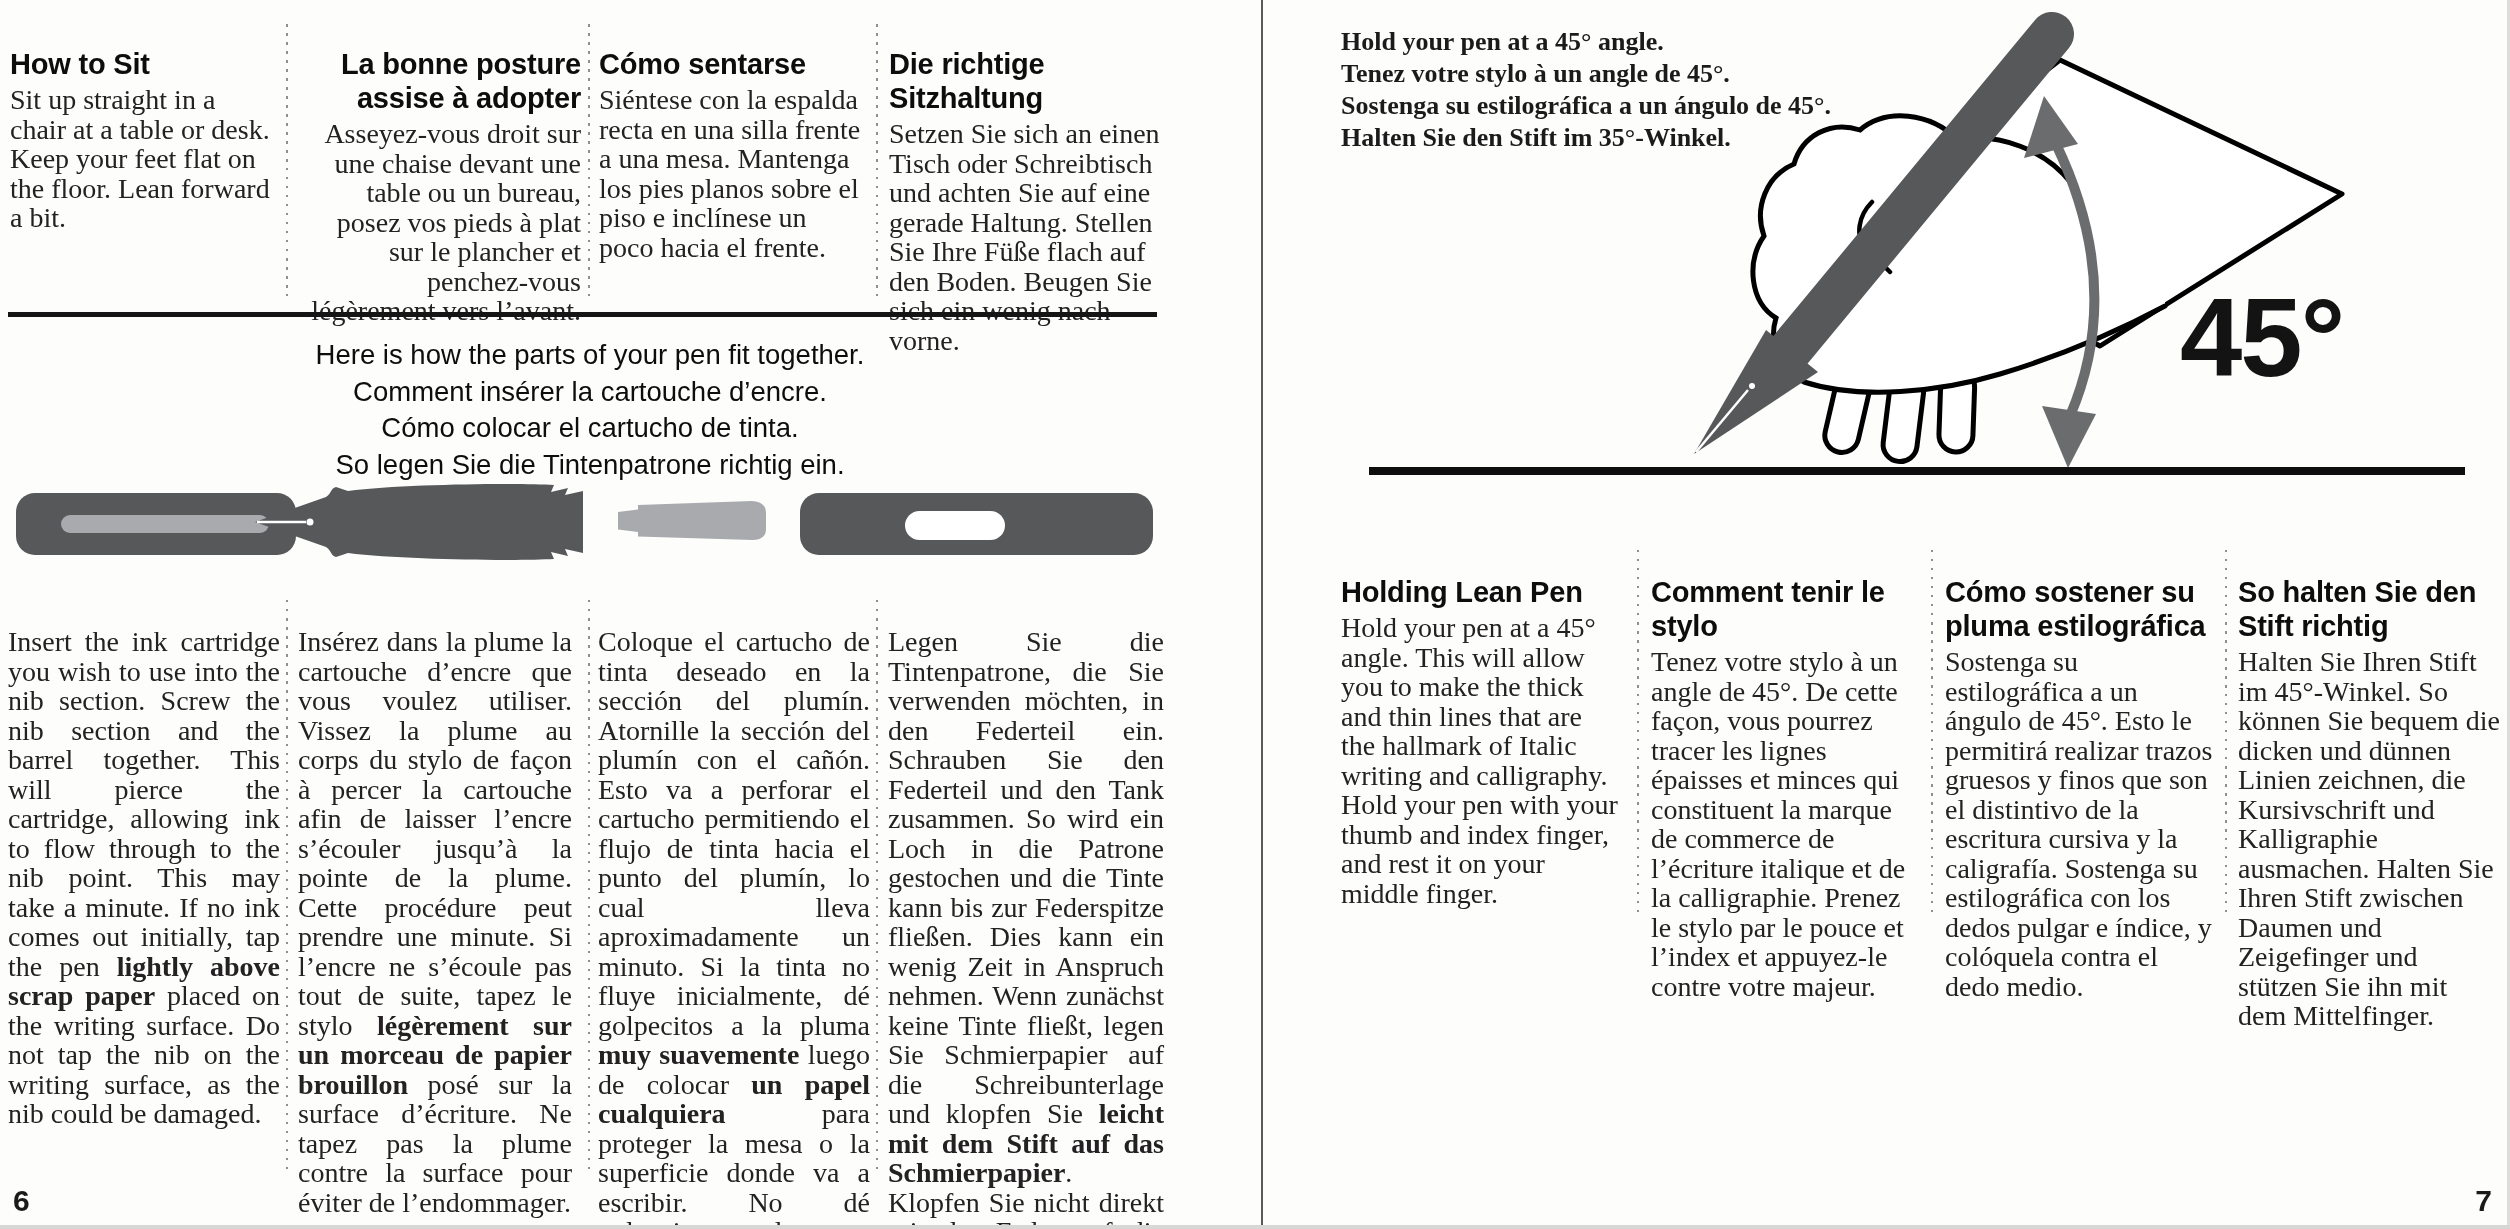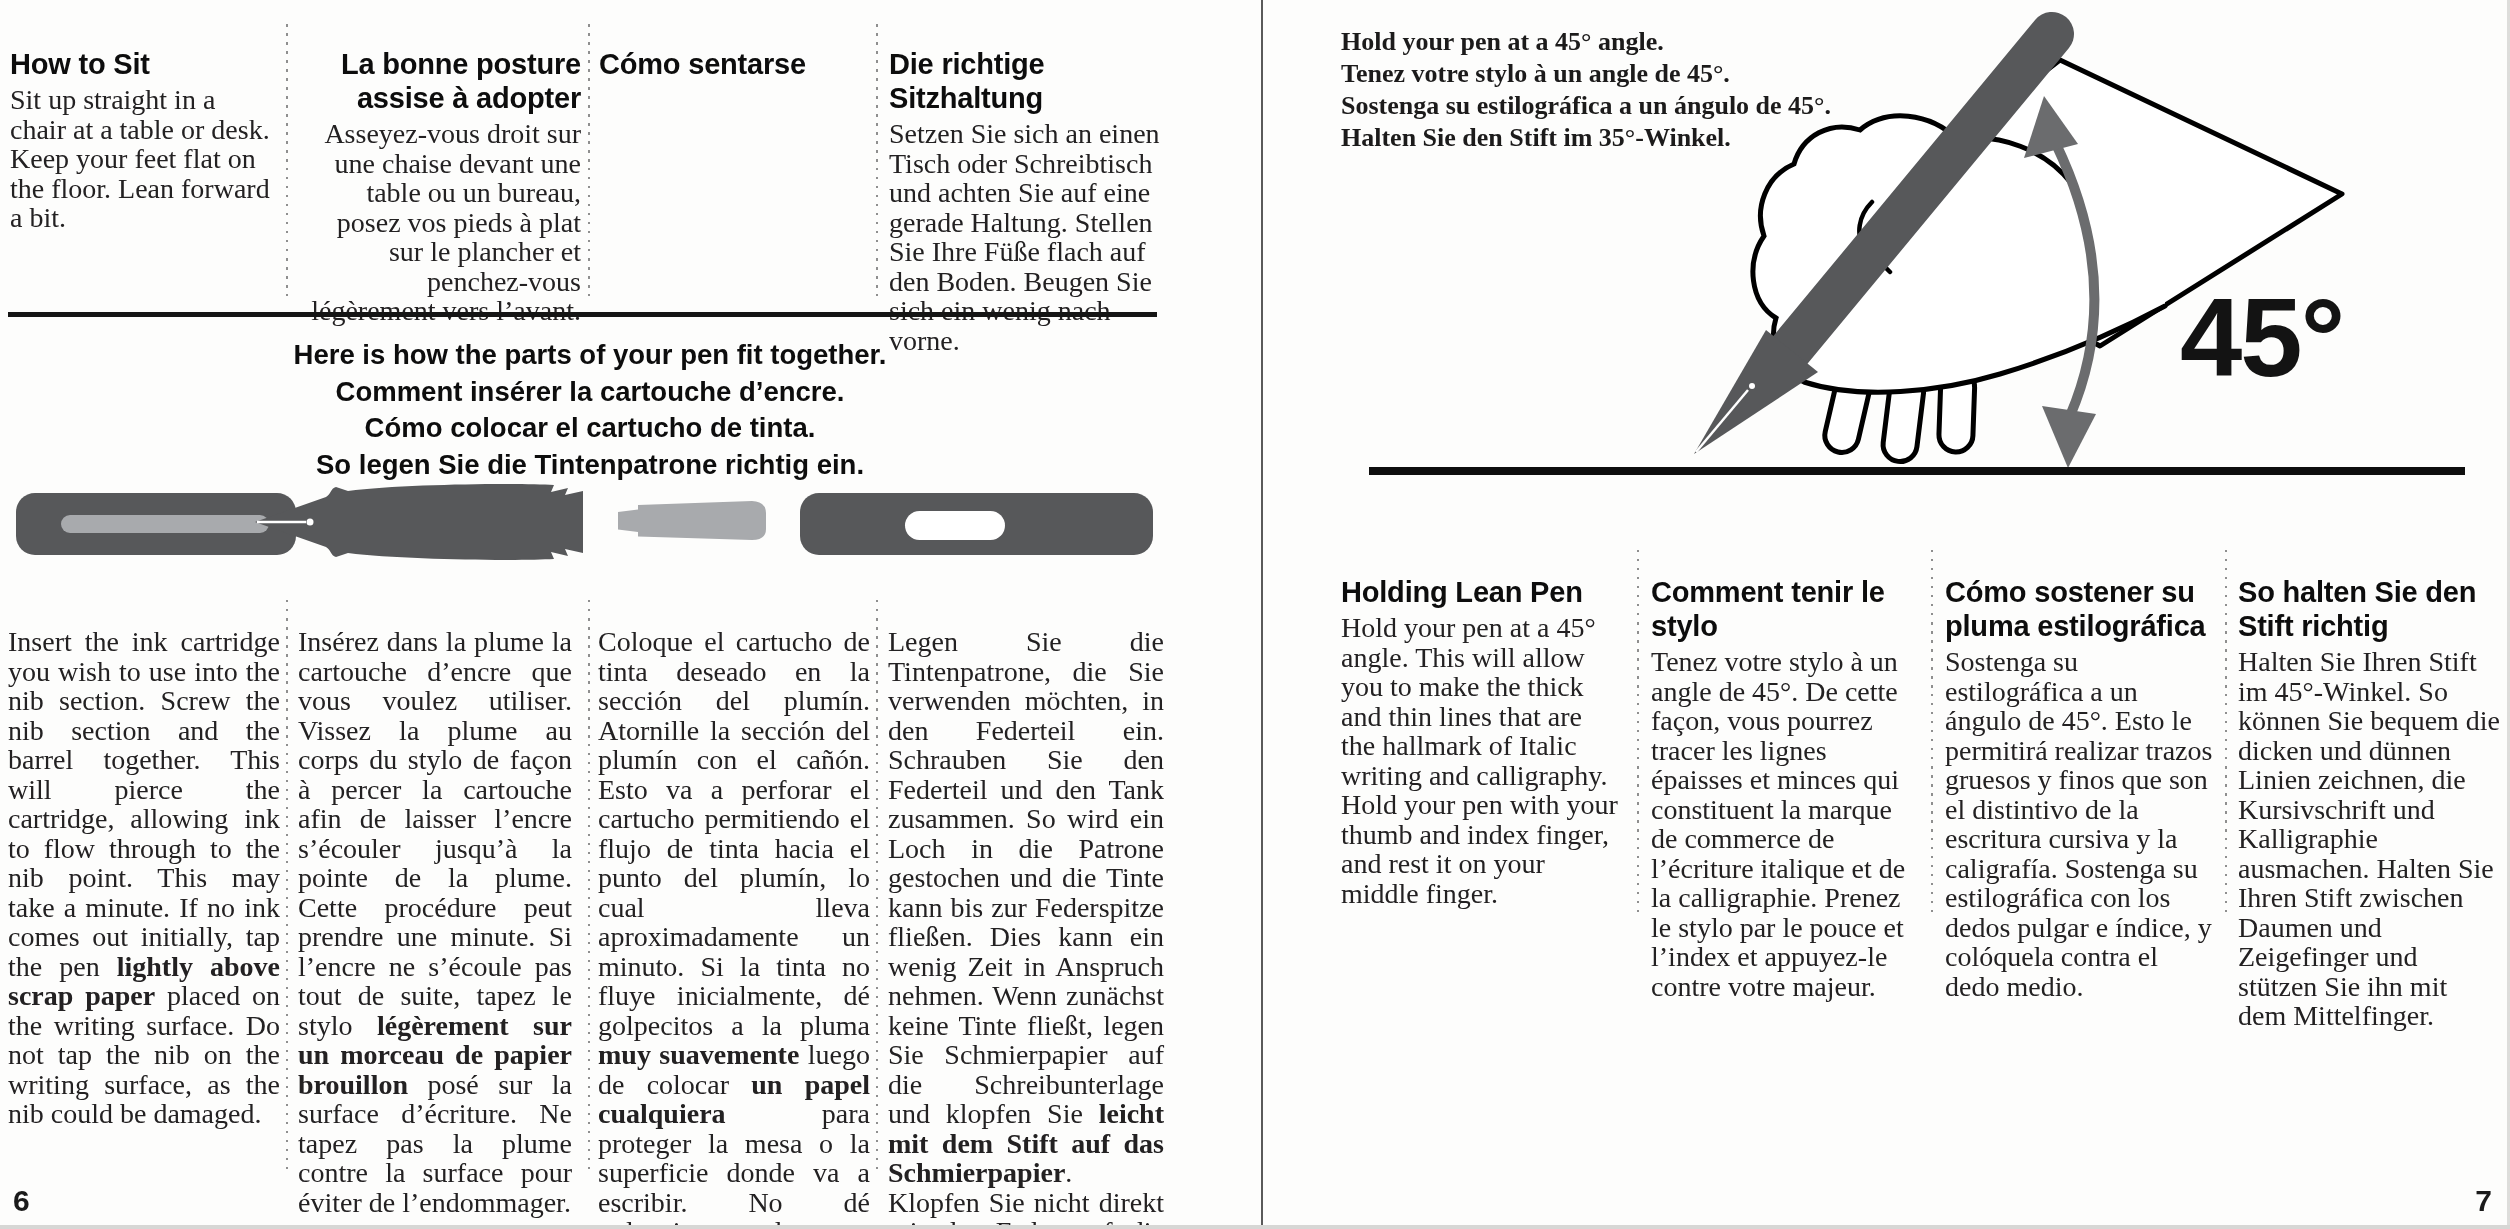--- a/index.html
+++ b/index.html
@@ -12,21 +12,21 @@
   
   .b{font-size:28px;line-height:29.5px;margin:0;}
   .b b{font-weight:700;}
   .just{text-align:justify;}
   .col{position:absolute;margin-top:29px;}
   
   .vdots{position:absolute;width:2px;
          background:repeating-linear-gradient(to bottom,#8f8f8f 0 2.5px,transparent 2.5px 9px);}
   .rule{position:absolute;background:#151515;}
   .center-head{position:absolute;text-align:center;font-family:"Liberation Sans",sans-serif;
-               font-weight:700;color:#0d0d0d;font-size:27.5px;line-height:36.5px;}
+               font-weight:400;color:#0d0d0d;font-size:27.5px;line-height:36.5px;}
   .intro{position:absolute;font-family:"Liberation Serif",serif;font-weight:700;
          font-size:26px;line-height:32px;color:#1c1b1b;}
   .pagenum{position:absolute;font-family:"Liberation Sans",sans-serif;font-weight:600;
            font-size:30px;color:#1a1a1a;}
   .spine{position:absolute;top:0;bottom:0;width:2px;background:#5a5a5a;}
   .edge-b{position:absolute;left:0;right:0;bottom:0;height:4px;background:#d7d7d5;}
   .edge-r{position:absolute;top:0;bottom:0;right:0;width:3px;background:#dddddb;}
   svg text{font-family:"Liberation Sans",sans-serif;}
 </style>
 </head>
@@ -39,20 +39,21 @@
     <div class="col" style="left:10px;top:18px;width:266px;">
       <h2 class="h">How to Sit</h2>
       <p class="b"><span>Sit up straight in a chair at a table or desk. Keep your feet flat on the floor.  Lean forward a bit.</span></p>
     </div>
     <div class="col" style="left:309px;top:18px;width:272px;text-align:right;">
       <h2 class="h">La bonne posture assise à adopter</h2>
       <p class="b"><span>Asseyez-vous droit sur une chaise devant une table ou un bureau, posez vos pieds à plat sur le plancher et penchez-vous légèrement vers l’avant.</span></p>
     </div>
     <div class="col" style="left:599px;top:18px;width:268px;">
       <h2 class="h">Cómo sentarse</h2>
+      <p class="b"><span>Siéntese con la espalda recta en una silla frente a una mesa. Mantenga los pies planos sobre el piso e inclínese un poco hacia el frente.</span></p>
     </div>
     <div class="col" style="left:889px;top:18px;width:274px;">
       <h2 class="h">Die richtige Sitzhaltung</h2>
       <p class="b"><span>Setzen Sie sich an einen Tisch oder Schreibtisch und achten Sie auf eine gerade Haltung. Stellen Sie Ihre Füße flach auf den Boden. Beugen Sie sich ein wenig nach vorne.</span></p>
     </div>
 
     <div class="vdots" style="left:286px;top:24px;height:272px;"></div>
     <div class="vdots" style="left:588px;top:24px;height:272px;"></div>
     <div class="vdots" style="left:876px;top:24px;height:272px;"></div>
 

